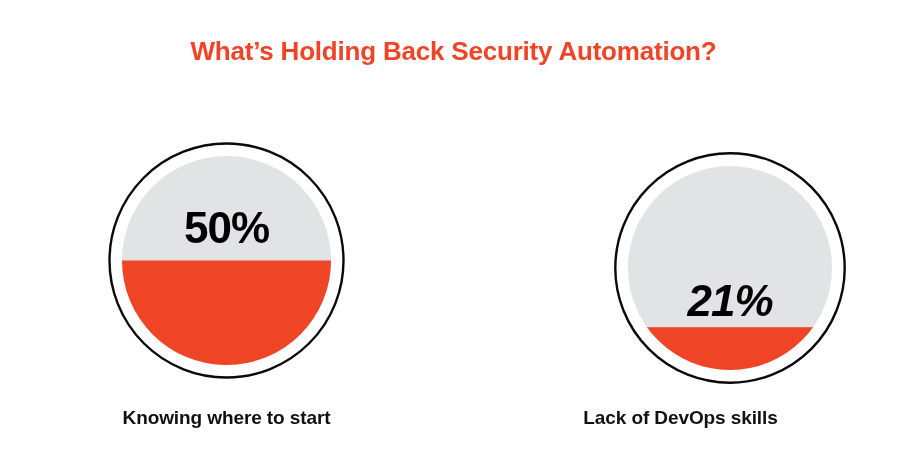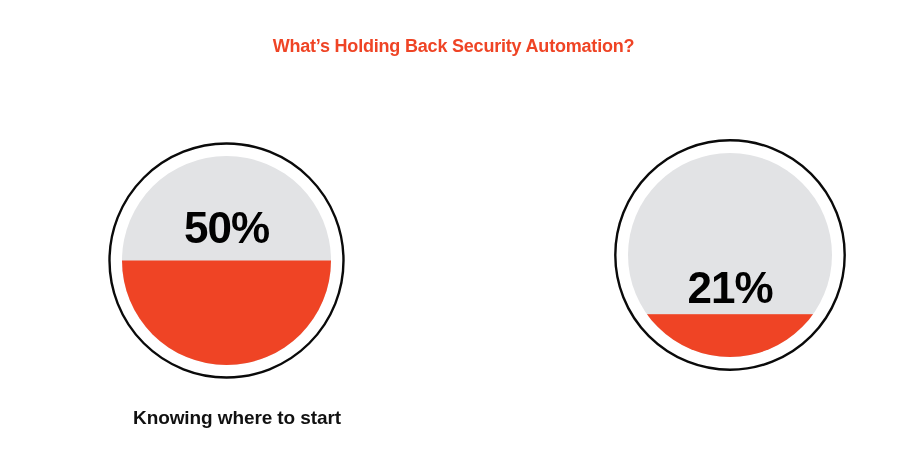--- a/index.html
+++ b/index.html
@@ -21,32 +21,31 @@
     height: 472px;
   }
 
   .chart-title {
     position: absolute;
     left: 0;
     top: 36px;
     width: 907px;
     text-align: center;
     font-family: "Liberation Sans", sans-serif;
-    font-size: 18px;
+    font-size: 26px;
     font-weight: bold;
     letter-spacing: -0.2px;
     color: #ef4425;
     white-space: nowrap;
   }
 
   .gauge-group {
     position: absolute;
     top: 0;
     height: 472px;
-    padding-left: 7px;
   }
 
   .gauge-group.left  { left: 0px;   width: 453px; }
   .gauge-group.right { left: 454px; width: 453px; }
 
   .gauge-wrap {
     position: absolute;
     top: 142px;
   }
 
@@ -106,35 +105,36 @@
       </svg>
 
       <div class="gauge-value" style="left:0; top:61px; width:237px;">50%</div>
     </div>
 
     <div class="gauge-caption">Knowing where to start</div>
   </div>
 
   <div class="gauge-group right">
 
-    <div class="gauge-wrap" style="left:160px; top:139px; width:232px; height:232px;">
+    <div class="gauge-wrap" style="left:160px; top:152px; width:232px; height:232px;font-style:italic;">
       <svg class="gauge-svg" width="232" height="232" viewBox="0 0 232 232">
         <defs>
           <clipPath id="clip2">
             <circle cx="116" cy="116" r="102"></circle>
           </clipPath>
         </defs>
 
         <circle cx="116" cy="116" r="102" fill="#e2e3e5"></circle>
 
         <g clip-path="url(#clip2)">
           <rect x="0" y="175.2" width="232" height="56.8" fill="#ef4425"></rect>
         </g>
 
         <circle cx="116" cy="116" r="114.7" fill="none" stroke="#0a0a0a" stroke-width="2.4"></circle>
       </svg>
 
       <div class="gauge-value" style="left:0; top:124px; width:232px;">21%</div>
     </div>
 
+    <div class="gauge-caption">Lack of DevOps skills</div>
   </div>
 
 </div>
 
 </body></html>

